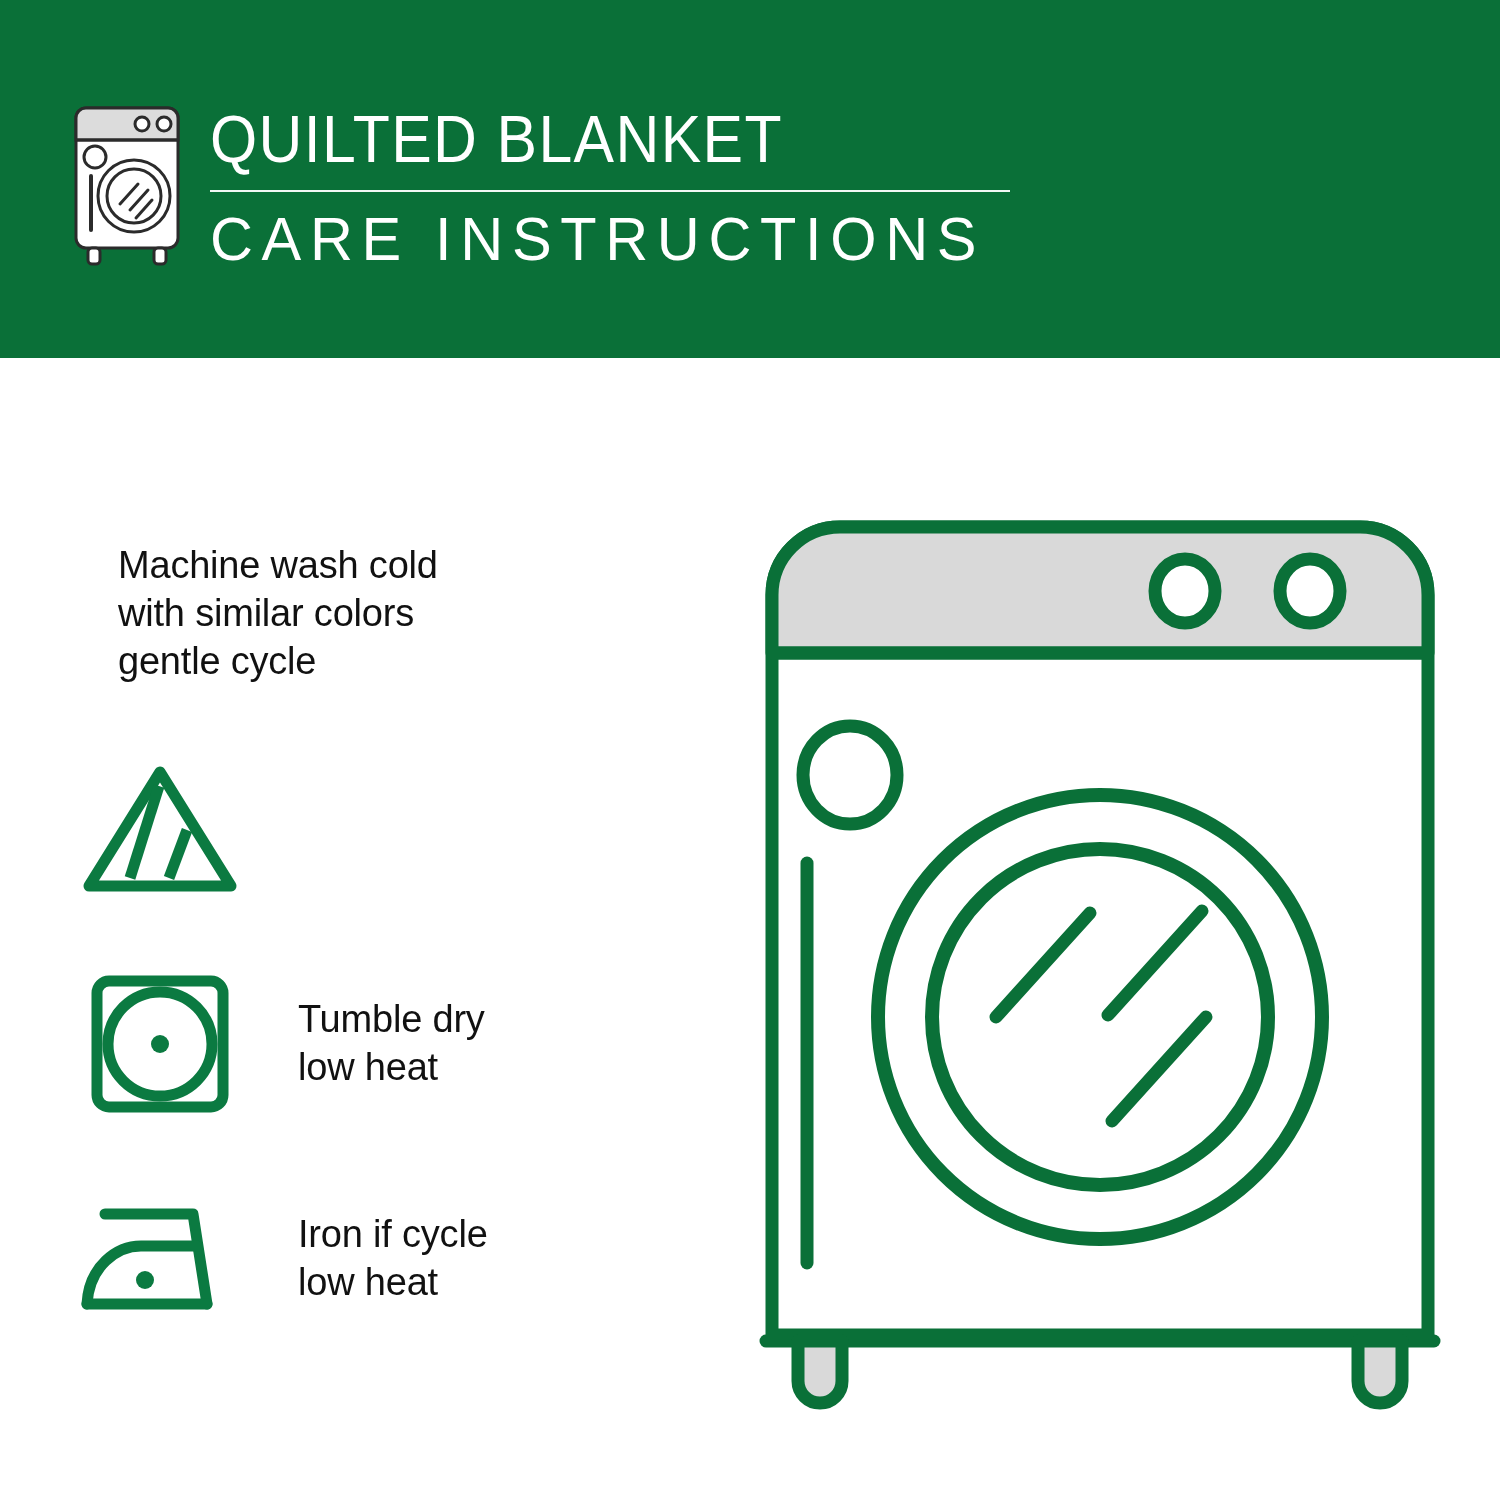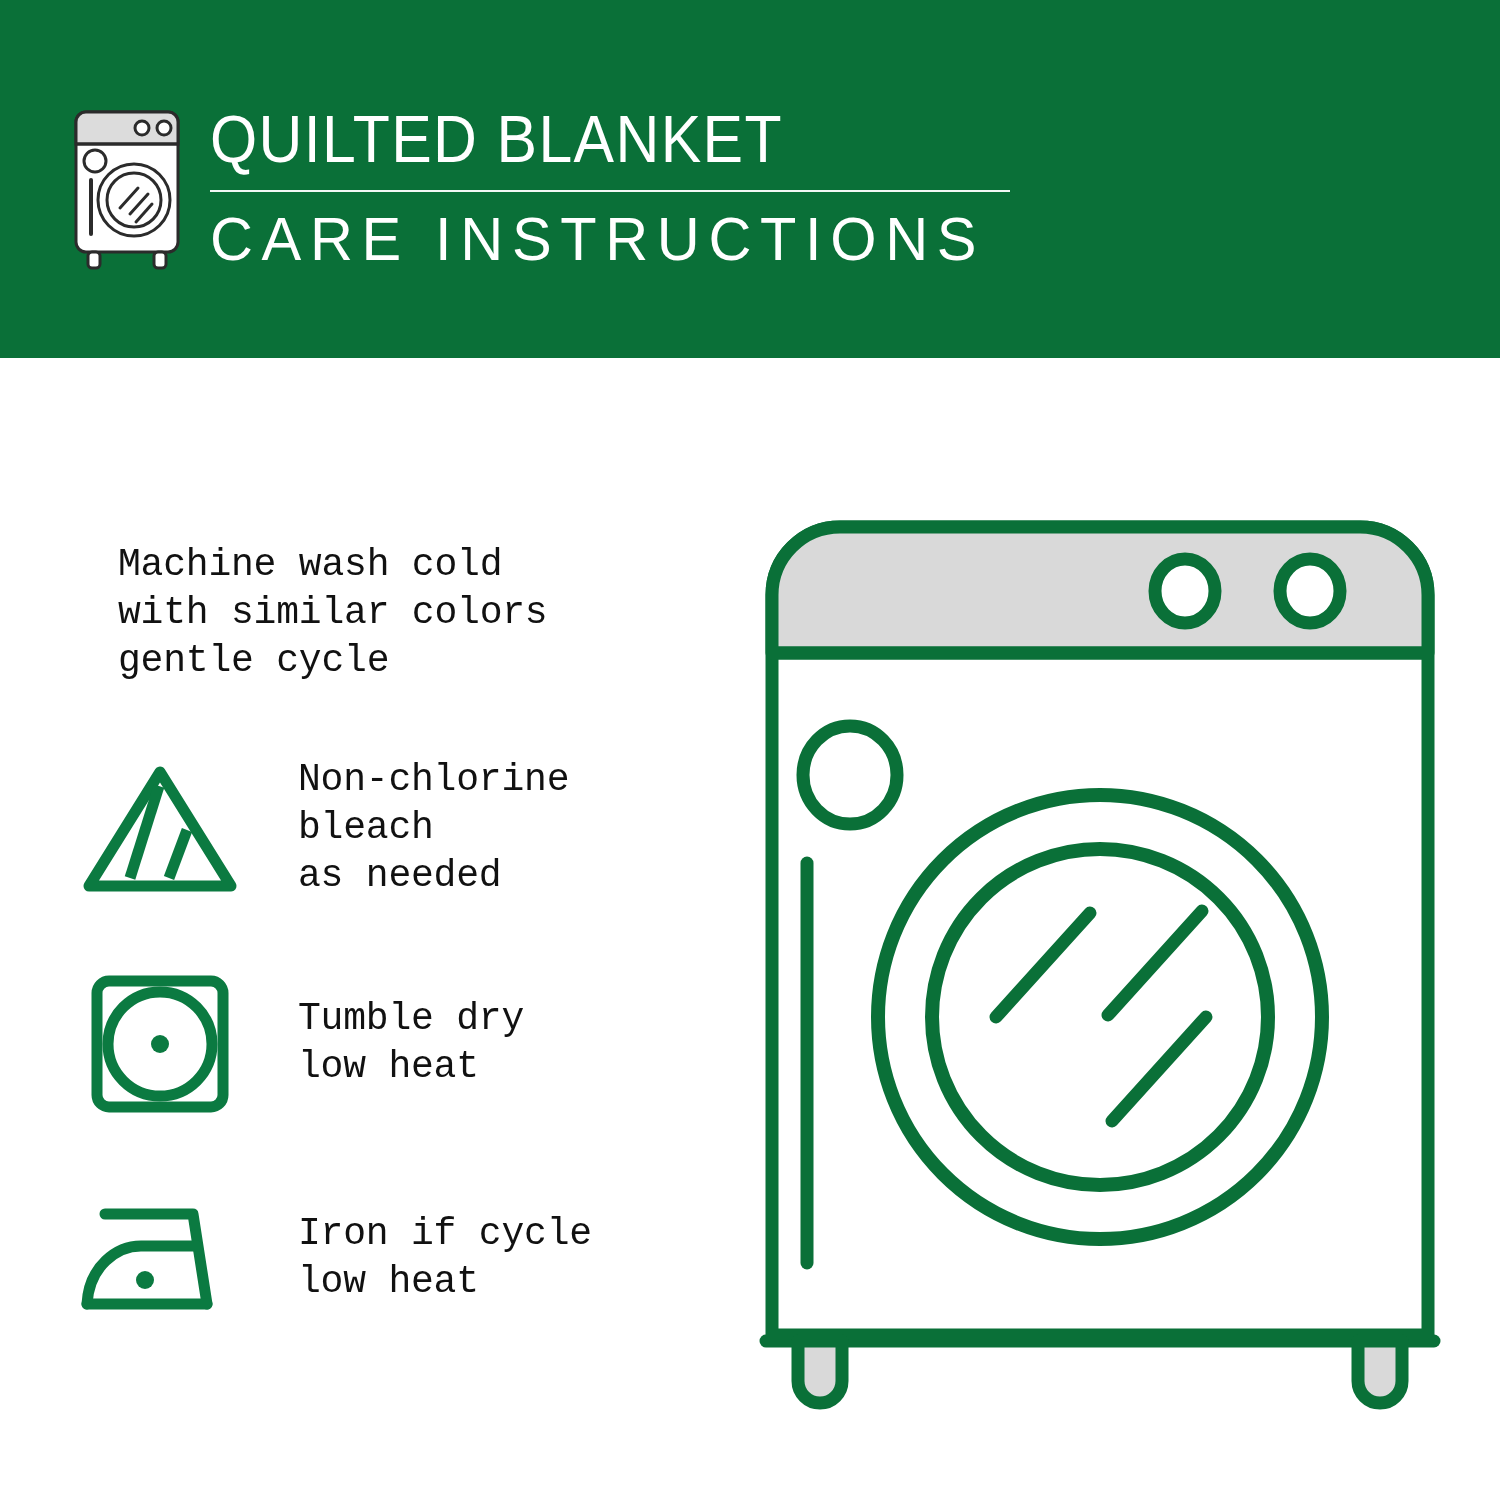--- a/index.html
+++ b/index.html
@@ -23,21 +23,21 @@
     width: 1500px;
     height: 358px;
     background: #0a7038;
     box-sizing: border-box;
   }
   .header-inner {
     position: absolute;
     left: 62px;
     top: 96px;
     display: flex;
-    align-items: flex-end;
+    align-items: center;
   }
   .header-logo {
     width: 130px;
     height: 170px;
     flex: 0 0 auto;
     margin-right: 18px;
   }
   .header-titles {
     display: flex;
     flex-direction: column;
@@ -93,21 +93,20 @@
     justify-content: center;
   }
   .care-text {
     flex: 1;
     color: #111111;
     font-size: 38px;
     line-height: 48px;
     letter-spacing: -0.2px;
     white-space: pre-line;
     padding-left: 48px;
-    font-family: Liberation Mono, monospace;
   }
 
   
   .machine {
     position: absolute;
     left: 740px;
     top: 495px;
     width: 720px;
     height: 930px;
   }
@@ -162,22 +161,20 @@
   </div>
 
   <div class="care-row">
     <div class="care-icon">
       <svg viewBox="0 0 170 140" width="170" height="140">
         <path d="M85 14 L156 128 L14 128 Z" fill="none" stroke="#0b7a41" stroke-width="11" stroke-linejoin="round"></path>
         <line x1="84" y1="28" x2="55" y2="120" stroke="#0b7a41" stroke-width="11" stroke-linecap="butt"></line>
         <line x1="112" y1="72" x2="94" y2="120" stroke="#0b7a41" stroke-width="11" stroke-linecap="butt"></line>
       </svg>
     </div>
-    <div class="care-text">Non-chlorine bleach
-as needed</div>
   </div>
 
   <div class="care-row">
     <div class="care-icon">
       <svg viewBox="0 0 170 140" width="170" height="140">
         <rect x="22" y="8" width="126" height="126" rx="12" fill="none" stroke="#0b7a41" stroke-width="11"></rect>
         <circle cx="85" cy="71" r="52" fill="none" stroke="#0b7a41" stroke-width="11"></circle>
         <circle cx="85" cy="71" r="9" fill="#0b7a41"></circle>
       </svg>
     </div>

